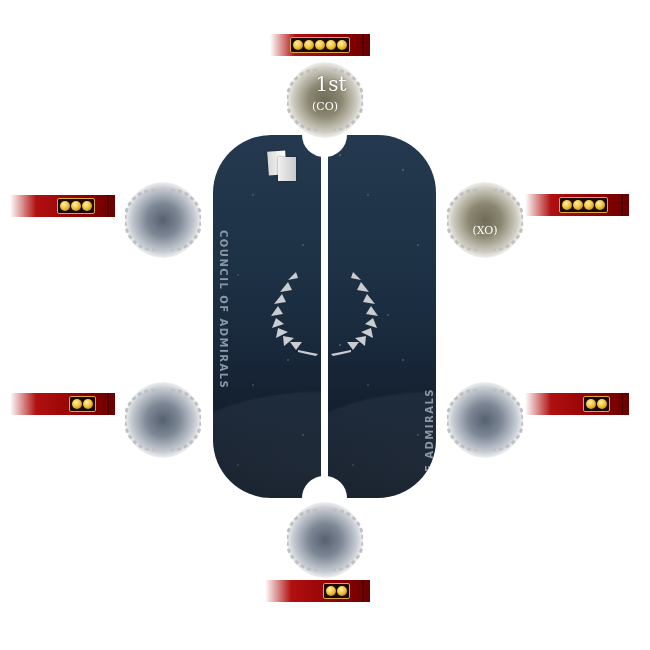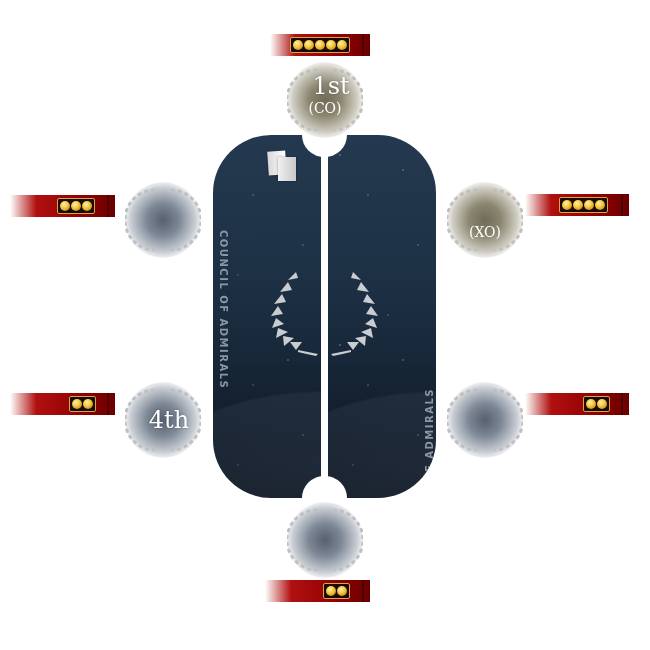--- a/index.html
+++ b/index.html
@@ -38,22 +38,22 @@
     .paper.p2 { left:10px; top:6px; background:linear-gradient(90deg,#f0f0f0,#c9c9c9); }
 
     .laurel { position:absolute; top:135px; }
     .laurel.left { left:55px; }
     .laurel.right { right:55px; }
 
     
     .seat { position:absolute; width:76px; height:76px; border-radius:50%; text-align:center; color:#fff; }
     .seat .bg { position:absolute; inset:0; border-radius:50%; }
     .seat .wreath { position:absolute; inset:0; }
-    .seat .label { position:absolute; left:12px; right:0; font-size:24px; text-shadow:0 0 2px rgba(0,0,0,0.4); }
-    .seat .sub { position:absolute; left:0; right:0; font-size:14px; }
+    .seat .label { position:absolute; left:12px; right:0; font-size:20px; text-shadow:0 0 2px rgba(0,0,0,0.4); }
+    .seat .sub { position:absolute; left:0; right:0; font-size:11px; }
     .seat.gold .bg { background:radial-gradient(circle at 50% 50%, #6f6b58 0%, #8a8670 30%, #cfcdc2 60%, rgba(255,255,255,0) 75%); }
     .seat.blue .bg { background:radial-gradient(circle at 50% 50%, #56616f 0%, #7c8694 30%, #c8cdd4 60%, rgba(255,255,255,0) 75%); }
 
     
     .rank { position:absolute; height:22px; background:linear-gradient(90deg, rgba(255,255,255,0) 0%, #b01010 25%, #8f0000 70%, #6a0000 100%); }
     .rank::after { content:""; position:absolute; right:6px; top:0; bottom:0; width:2px; background:#4a0000; }
     .rank .pips { position:absolute; top:3px; height:14px; border:1px solid #d9a640; background:#1a0a05; border-radius:2px; display:flex; align-items:center; padding:0 2px; gap:1px; }
     .pip { width:10px; height:10px; border-radius:50%; background:radial-gradient(circle at 40% 35%, #fff2a8 0%, #f3c33a 45%, #a06b0c 100%); }
   </style>
 </head>
@@ -163,21 +163,20 @@
 </div>
 
 <div class="seat blue" style="left:125px; top:382px;">
   <div class="bg"></div>
   <svg class="wreath" viewBox="0 0 76 76">
       <g fill="none" stroke="#c0c0c0" stroke-width="3" stroke-dasharray="4 3">
         <path d="M30 8 A30 30 0 0 0 30 68"></path>
         <path d="M46 8 A30 30 0 0 1 46 68"></path>
       </g>
     </svg>
-  <div class="label" style="top:24px">4th</div>
 </div>
 <div class="rank" style="left:10px; top:393px; width:105px;">
   <div class="pips" style="left:59px">
     <span class="pip"></span>
       <span class="pip"></span>
   </div>
 </div>
 
 <div class="seat blue" style="left:447px; top:382px;">
   <div class="bg"></div>

